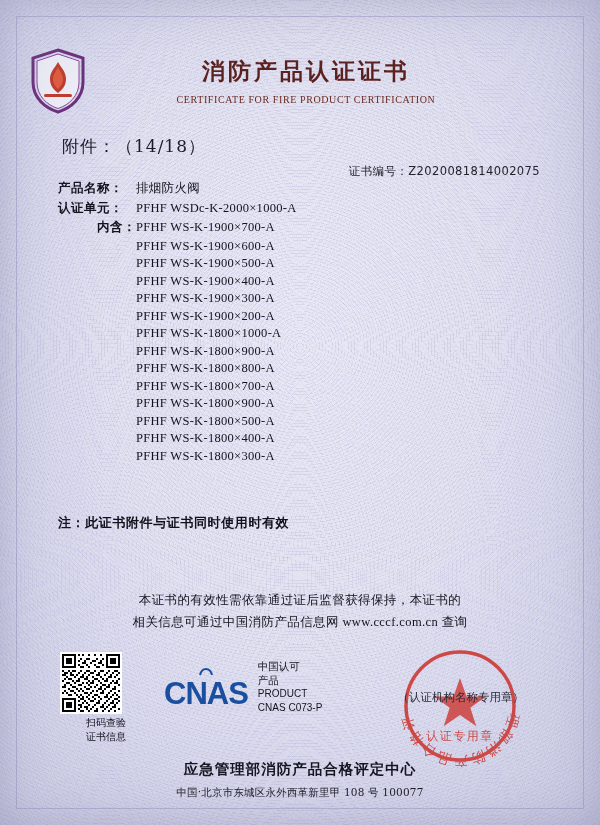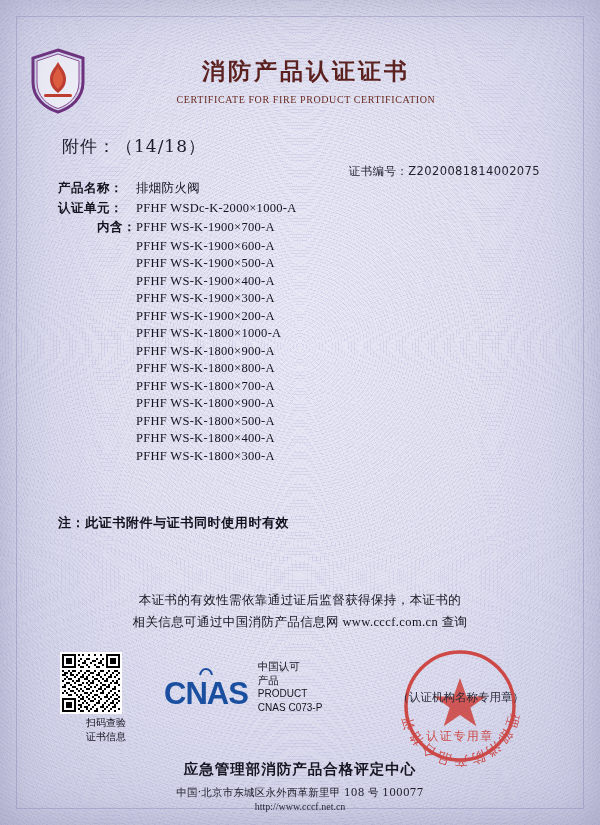--- a/index.html
+++ b/index.html
@@ -484,16 +484,15 @@
         <textPath href="#sealArc" startOffset="50%" text-anchor="middle">应急管理部消防产品合格评定中心</textPath>
       </text>
       <path d="M66 38 L72.5 56.5 L92 56.5 L76.3 67.8 L82.3 86.3 L66 75 L49.7 86.3 L55.7 67.8 L40 56.5 L59.5 56.5 Z" fill="#cc2a22" opacity="0.9"></path>
       <text x="66" y="100" text-anchor="middle" font-family="DejaVu Serif, serif" font-size="12" fill="#cc2a22" letter-spacing="1.5">认证专用章</text>
     </svg>
   </div>
   <div class="seal-note">（认证机构名称专用章）</div>
 
   <div class="issuer">应急管理部消防产品合格评定中心</div>
   <div class="addr">中国·北京市东城区永外西革新里甲 108 号          100077</div>
-  <div class="web">http://www.cccf.net.cn</div>
 
   <div class="vignette"></div>
 </div>
 
 </body></html>

